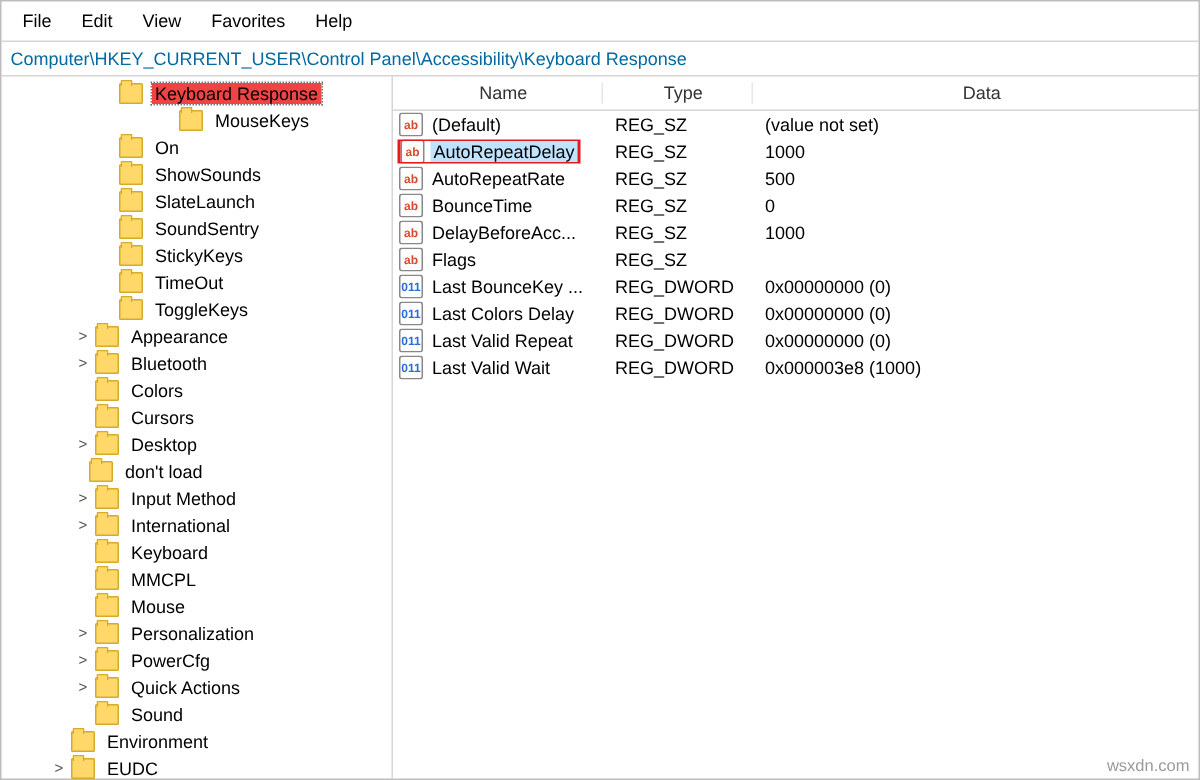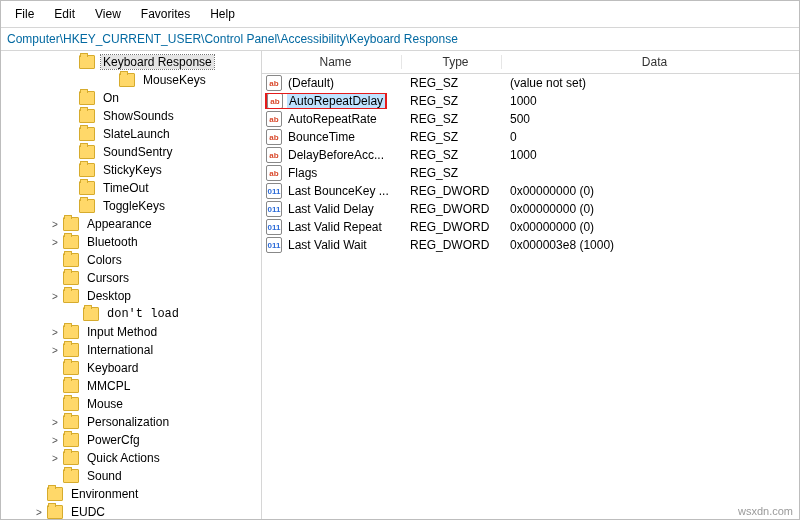--- a/index.html
+++ b/index.html
@@ -83,21 +83,21 @@
     position: absolute;
     top: -3px; left: 0;
     width: 6px; height: 3px;
     background: #ffd869;
     border: 1px solid #d6ab2d;
     border-bottom: none;
     border-radius: 1px 1px 0 0;
   }
   .node .label { padding: 0 2px; }
   .node.selected .label {
-    background: #e5e5e5;
+    background: #ef4444;
     outline: 1px dotted #777;
   }
   
   .col-headers {
     display: flex;
     height: 22px;
     border-bottom: 1px solid #d6d6d6;
     align-items: center;
     color: #333;
     font-weight: 400;
@@ -254,21 +254,21 @@
           <div class="node" style="padding-left: 48px;">
             <span class="twisty blank">·</span>
             <span class="folder-icon"></span>
             <span class="label">Cursors</span>
           </div>
           <div class="node" style="padding-left: 48px;">
             <span class="twisty">&gt;</span>
             <span class="folder-icon"></span>
             <span class="label">Desktop</span>
           </div>
-          <div class="node" style="padding-left: 68px; font-family: Liberation Mono, monospace;">
+          <div class="node" style="padding-left: 44px;">
             <span class="twisty blank">·</span>
             <span class="folder-icon"></span>
             <span class="label">don't load</span>
           </div>
           <div class="node" style="padding-left: 48px;">
             <span class="twisty">&gt;</span>
             <span class="folder-icon"></span>
             <span class="label">Input Method</span>
           </div>
           <div class="node" style="padding-left: 48px;">
@@ -397,21 +397,21 @@
                 <span class="name-text">Last BounceKey ...</span>
               </span>
             </div>
             <div class="cell-type">REG_DWORD</div>
             <div class="cell-data">0x00000000 (0)</div>
           </div>
           <div class="row">
             <div class="cell-name">
               <span class="name-wrap">
                 <span class="val-icon dw">011</span>
-                <span class="name-text">Last Valid Delay</span>
+                <span class="name-text">Last Colors Delay</span>
               </span>
             </div>
             <div class="cell-type">REG_DWORD</div>
             <div class="cell-data">0x00000000 (0)</div>
           </div>
           <div class="row">
             <div class="cell-name">
               <span class="name-wrap">
                 <span class="val-icon dw">011</span>
                 <span class="name-text">Last Valid Repeat</span>

